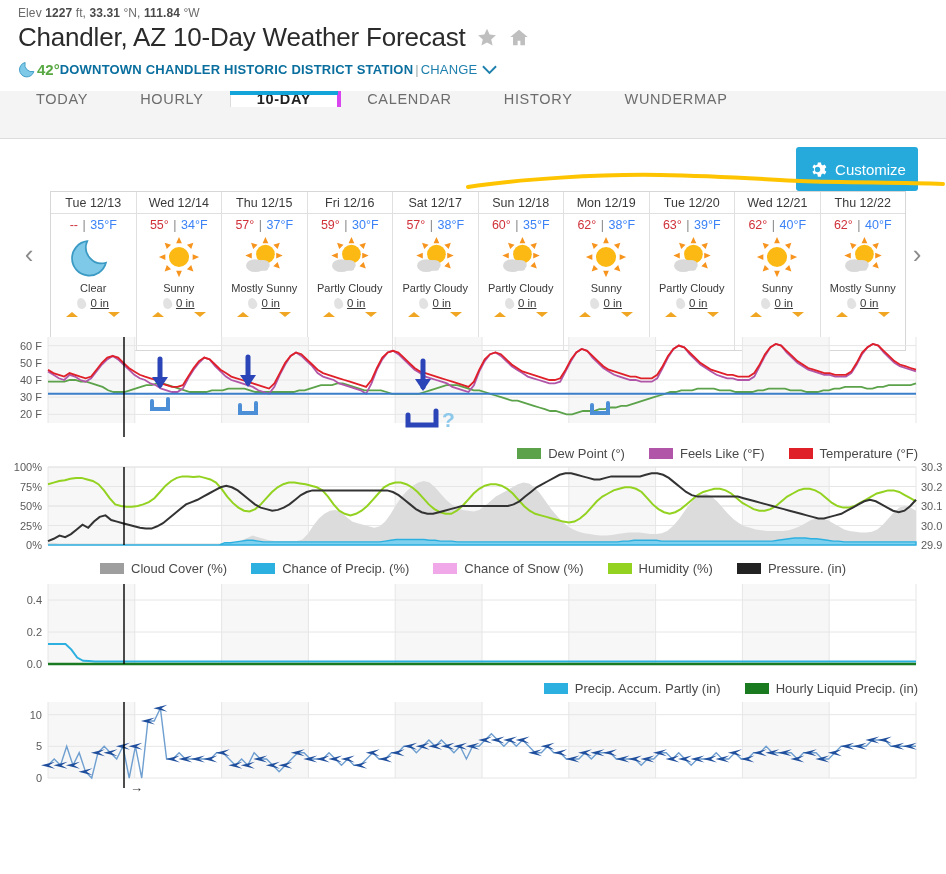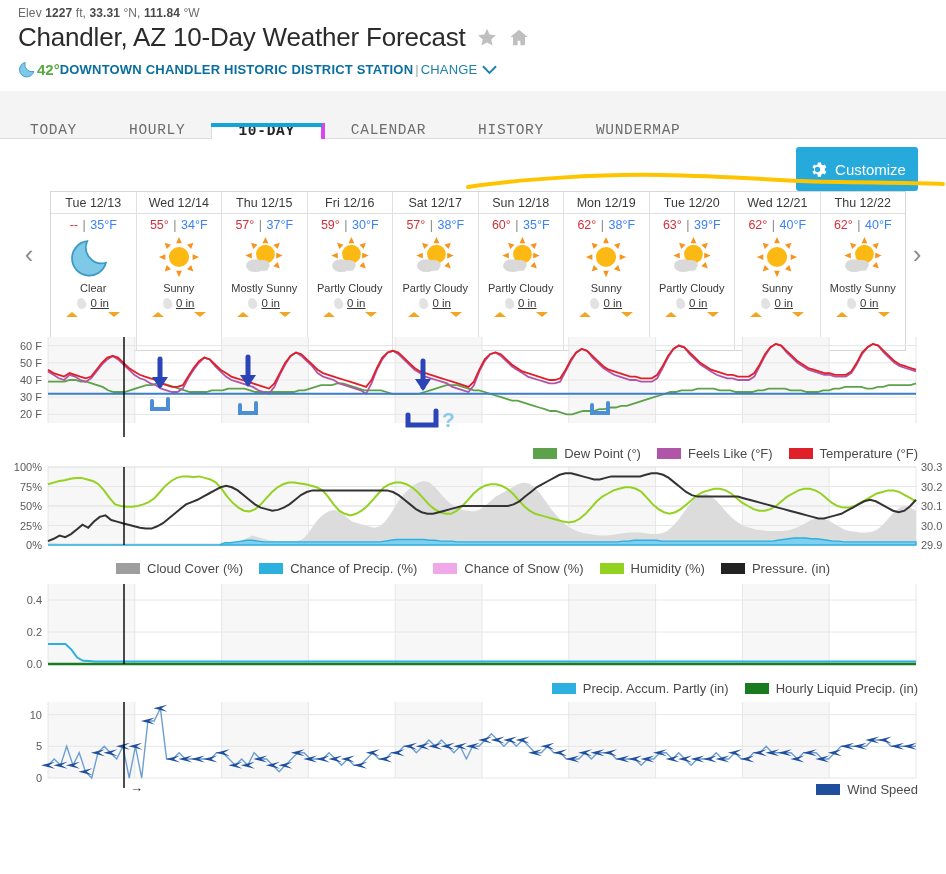--- a/index.html
+++ b/index.html
@@ -37,24 +37,23 @@
   .change-link { color:#1d7fad; font-size:13px; letter-spacing:.2px; }
   .chev { margin-left:5px; }
 
   
   .tabbar {
     margin-top:12px;
     height:48px;
     background:#f4f4f4;
     border-bottom:1px solid #dcdcdc;
     display:flex;
-    align-items:flex-end;
-    padding-left:4px;
+    align-items:flex-start;
+    padding-left:10px;
     position:relative;
-    font-family:Liberation Mono, monospace;
   }
   .tab {
     padding:0 26px;
     display:flex; align-items:center;
     font-size:14.5px; color:#6d6d6d;
     letter-spacing:.7px;
     position:relative;
   }
   .tab.active {
     background:#fff;
@@ -117,21 +116,21 @@
   .day-cond { font-size:11px; color:#3a3a3a; margin-top:2px; text-align:center; line-height:1.1; }
   .precip-row { display:flex; align-items:center; gap:4px; font-size:11.5px; color:#3a3a3a; margin-top:3px;text-decoration:underline; }
   .drop { width:9px; height:11px; background:#e2e2e2; border-radius:50% 50% 50% 50%/60% 60% 40% 40%; transform:rotate(-18deg); }
   .tri-row { display:flex; justify-content:space-around; width:100%; margin-top:3px; }
   .tri-up { width:0;height:0;border-left:6px solid transparent;border-right:6px solid transparent;border-bottom:5px solid #f0a623; }
   .tri-dn { width:0;height:0;border-left:6px solid transparent;border-right:6px solid transparent;border-top:5px solid #f0a623; }
 
   
   .chart-block { position:relative; }
   .legend {
-    display:flex; justify-content:flex-end; align-items:center; gap:16px;
+    display:flex; justify-content:flex-end; align-items:center; gap:24px;
     padding-right:28px; font-size:13px; color:#4a4a4a;
   }
   .lg-item { display:flex; align-items:center; gap:7px; }
   .lg-sw { width:24px; height:11px; display:inline-block; }
   .axis-lbl { font-size:11px; fill:#5b5b5b; font-family:"Liberation Sans", sans-serif; }
 
   svg { display:block; }
   .overlay-annot { position:absolute; left:0; top:0; pointer-events:none; }
 </style>
 </head>
@@ -758,19 +757,13 @@
       <path d="M827.8201438848921,56.66666666666667 L841.8201438848921,60.16666666666667 L835.8201438848921,56.66666666666667 L841.8201438848921,53.16666666666667 Z" fill="#1f4e9c"></path>
       <path d="M840.3093525179856,50.33333333333333 L854.3093525179856,46.83333333333333 L848.3093525179856,50.33333333333333 L854.3093525179856,53.83333333333333 Z" fill="#1f4e9c"></path>
       <path d="M852.7985611510791,50.33333333333333 L866.7985611510791,53.83333333333333 L860.7985611510791,50.33333333333333 L866.7985611510791,46.83333333333333 Z" fill="#1f4e9c"></path>
       <path d="M865.2877697841726,44 L879.2877697841726,40.5 L873.2877697841726,44 L879.2877697841726,47.5 Z" fill="#1f4e9c"></path>
       <path d="M877.7769784172662,44 L891.7769784172662,47.5 L885.7769784172662,44 L891.7769784172662,40.5 Z" fill="#1f4e9c"></path>
       <path d="M890.2661870503597,50.33333333333333 L904.2661870503597,46.83333333333333 L898.2661870503597,50.33333333333333 L904.2661870503597,53.83333333333333 Z" fill="#1f4e9c"></path>
       <path d="M902.7553956834532,50.33333333333333 L916.7553956834532,53.83333333333333 L910.7553956834532,50.33333333333333 L916.7553956834532,46.83333333333333 Z" fill="#1f4e9c"></path>
       <line x1="124" y1="6" x2="124" y2="92" stroke="#000" stroke-width="1.4"></line>
       <text x="130" y="96" fill="#333" font-size="13" font-family="&quot;Liberation Sans&quot;, sans-serif">→</text>
     </svg>
-  <div class="legend" id="legend-wind" style="margin-top:-14px">
-      <div class="lg-item">
-        <span class="lg-sw" style="background:#1f4e9c"></span>
-                 <span>Wind Speed</span>
-      </div>
-    </div>
 </div>
 
 </body></html>

